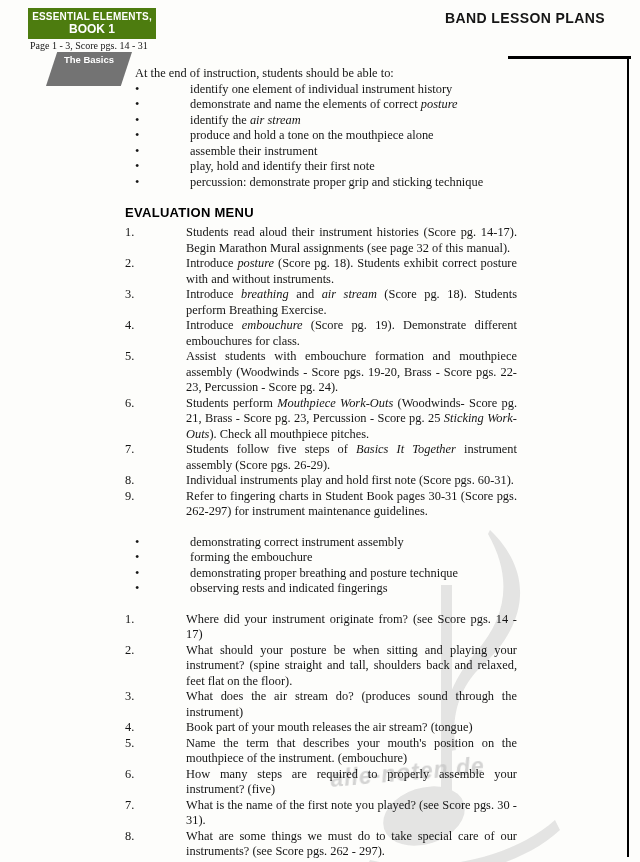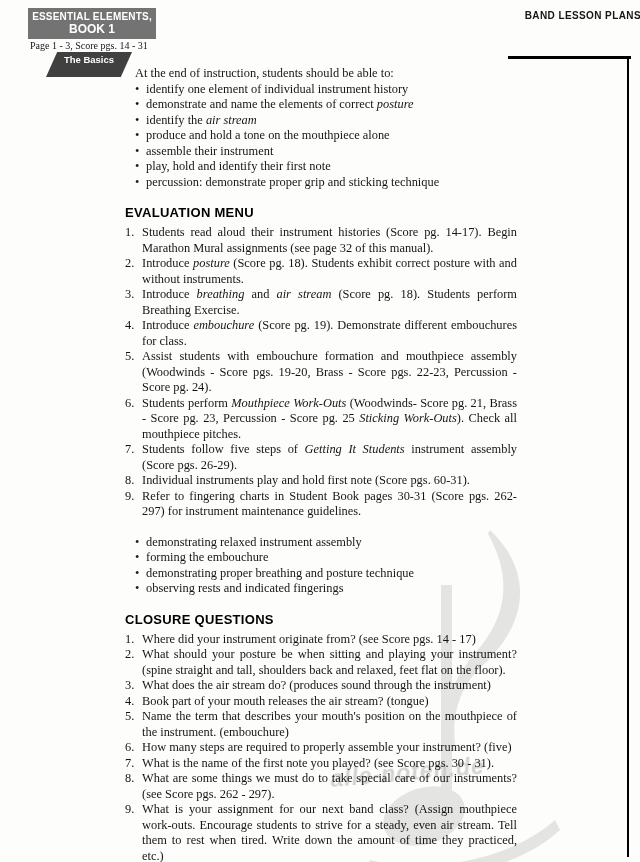--- a/index.html
+++ b/index.html
@@ -7,59 +7,59 @@
   body {
     position:relative;
     background:#fdfdfb;
     font-family:"Liberation Serif", serif;
     color:#151515;
     overflow:hidden;
   }
   
   .banner {
     position:absolute; left:28px; top:8px; width:128px; height:31px;
-    background:#737373; color:#fff; text-align:center;
+    background:#4d7c0f; color:#fff; text-align:center;
     font-family:"Liberation Sans", sans-serif; font-weight:bold;
     padding-top:3px; z-index:2;
   }
   .banner .l1 { font-size:10px; line-height:12px; letter-spacing:.2px; }
   .banner .l2 { font-size:12px; line-height:12px; }
   .pageref {
     position:absolute; left:30px; top:40px;
     font-size:10px; font-family:"Liberation Serif", serif; z-index:2;
   }
   .pennant {
-    position:absolute; left:46px; top:52px; width:86px; height:25px;
-    background:#404040; color:#fff; z-index:2;
+    position:absolute; left:46px; top:52px; width:86px; height:34px;
+    background:#737373; color:#fff; z-index:2;
     font-family:"Liberation Sans", sans-serif; font-weight:bold; font-size:9.5px;
     text-align:center; line-height:16px;
     clip-path: polygon(13% 0, 100% 0, 87% 100%, 0 100%);
   }
   .rtitle {
-    position:absolute; top:10px; left:452px; width:189px; text-align:right;
+    position:absolute; top:10px; left:416px; width:189px; text-align:right;
     font-family:"Liberation Sans", sans-serif; font-weight:bold;
-    font-size:10px; letter-spacing:.4px; z-index:2;
+    font-size:14px; letter-spacing:.4px; z-index:2;
   }
   .hrule { position:absolute; top:56px; left:508px; width:123px; height:3px; background:#000; z-index:2; }
   .vrule { position:absolute; top:56px; left:627px; width:2px; height:801px; background:#000; z-index:2; }
 
   
   .content { position:absolute; left:125px; top:66px; width:392px; z-index:1; }
   .section { margin-bottom:15px; }
   .section h2 {
     font-family:"Liberation Sans", sans-serif; font-weight:bold;
     font-size:13px; letter-spacing:.3px; margin-bottom:5px; color:#000;
   }
   .intro { padding-left:10px; font-size:12.4px; line-height:15.5px; }
   .list { }
   .bullets { padding-left:10px; }
   .li { display:flex; font-size:12.4px; line-height:15.5px; }
   .bullets .marker { width:11px; flex:none; }
   .nums .marker { width:17px; flex:none; }
-  .txt { flex:1; text-align:justify; }
+  .txt { flex:1; text-align:justify;margin-left:44px; }
   .it { font-style:italic; }
 
   
   .watermark { position:absolute; z-index:0; pointer-events:none; }
   .wm-note { left:340px; top:530px; width:230px; height:340px; }
   .wm-text {
     left:330px; top:756px; width:230px;
     font-family:"Liberation Sans", sans-serif; font-weight:bold; font-style:italic;
     font-size:23px; color:#c6c6c6; opacity:.75; letter-spacing:1px;
     transform:rotate(-5deg);
@@ -146,56 +146,55 @@
         <div class="li">
           <span class="marker">5.</span>
           <span class="txt"><span>Assist students with embouchure formation and mouthpiece assembly (Woodwinds - Score pgs. 19-20, Brass - Score pgs. 22-23, Percussion - Score pg. 24).</span></span>
         </div>
         <div class="li">
           <span class="marker">6.</span>
           <span class="txt"><span>Students perform </span><span class="it">Mouthpiece Work-Outs</span><span> (Woodwinds- Score pg. 21, Brass - Score pg. 23, Percussion - Score pg. 25 </span><span class="it">Sticking Work-Outs</span><span>). Check all mouthpiece pitches.</span></span>
         </div>
         <div class="li">
           <span class="marker">7.</span>
-          <span class="txt"><span>Students follow five steps of </span><span class="it">Getting It Students</span><span> instrument assembly (Score pgs. 26-29).</span></span>
+          <span class="txt"><span>Students follow five steps of </span><span class="it">Basics It Together</span><span> instrument assembly (Score pgs. 26-29).</span></span>
         </div>
         <div class="li">
           <span class="marker">8.</span>
           <span class="txt"><span>Individual instruments play and hold first note (Score pgs. 60-31).</span></span>
         </div>
         <div class="li">
           <span class="marker">9.</span>
           <span class="txt"><span>Refer to fingering charts in Student Book pages 30-31 (Score pgs. 262-297) for instrument maintenance guidelines.</span></span>
         </div>
       </div>
   </div>
 
   <div class="section">
     <div class="list bullets">
         <div class="li">
           <span class="marker">•</span>
-          <span class="txt"><span>demonstrating relaxed instrument assembly</span></span>
+          <span class="txt"><span>demonstrating correct instrument assembly</span></span>
         </div>
         <div class="li">
           <span class="marker">•</span>
           <span class="txt"><span>forming the embouchure</span></span>
         </div>
         <div class="li">
           <span class="marker">•</span>
           <span class="txt"><span>demonstrating proper breathing and posture technique</span></span>
         </div>
         <div class="li">
           <span class="marker">•</span>
           <span class="txt"><span>observing rests and indicated fingerings</span></span>
         </div>
       </div>
   </div>
 
   <div class="section">
-    <h2>CLOSURE QUESTIONS</h2>
     <div class="list nums">
         <div class="li">
           <span class="marker">1.</span>
           <span class="txt"><span>Where did your instrument originate from? (see Score pgs. 14 - 17)</span></span>
         </div>
         <div class="li">
           <span class="marker">2.</span>
           <span class="txt"><span>What should your posture be when sitting and playing your instrument? (spine straight and tall, shoulders back and relaxed, feet flat on the floor).</span></span>
         </div>
         <div class="li">

